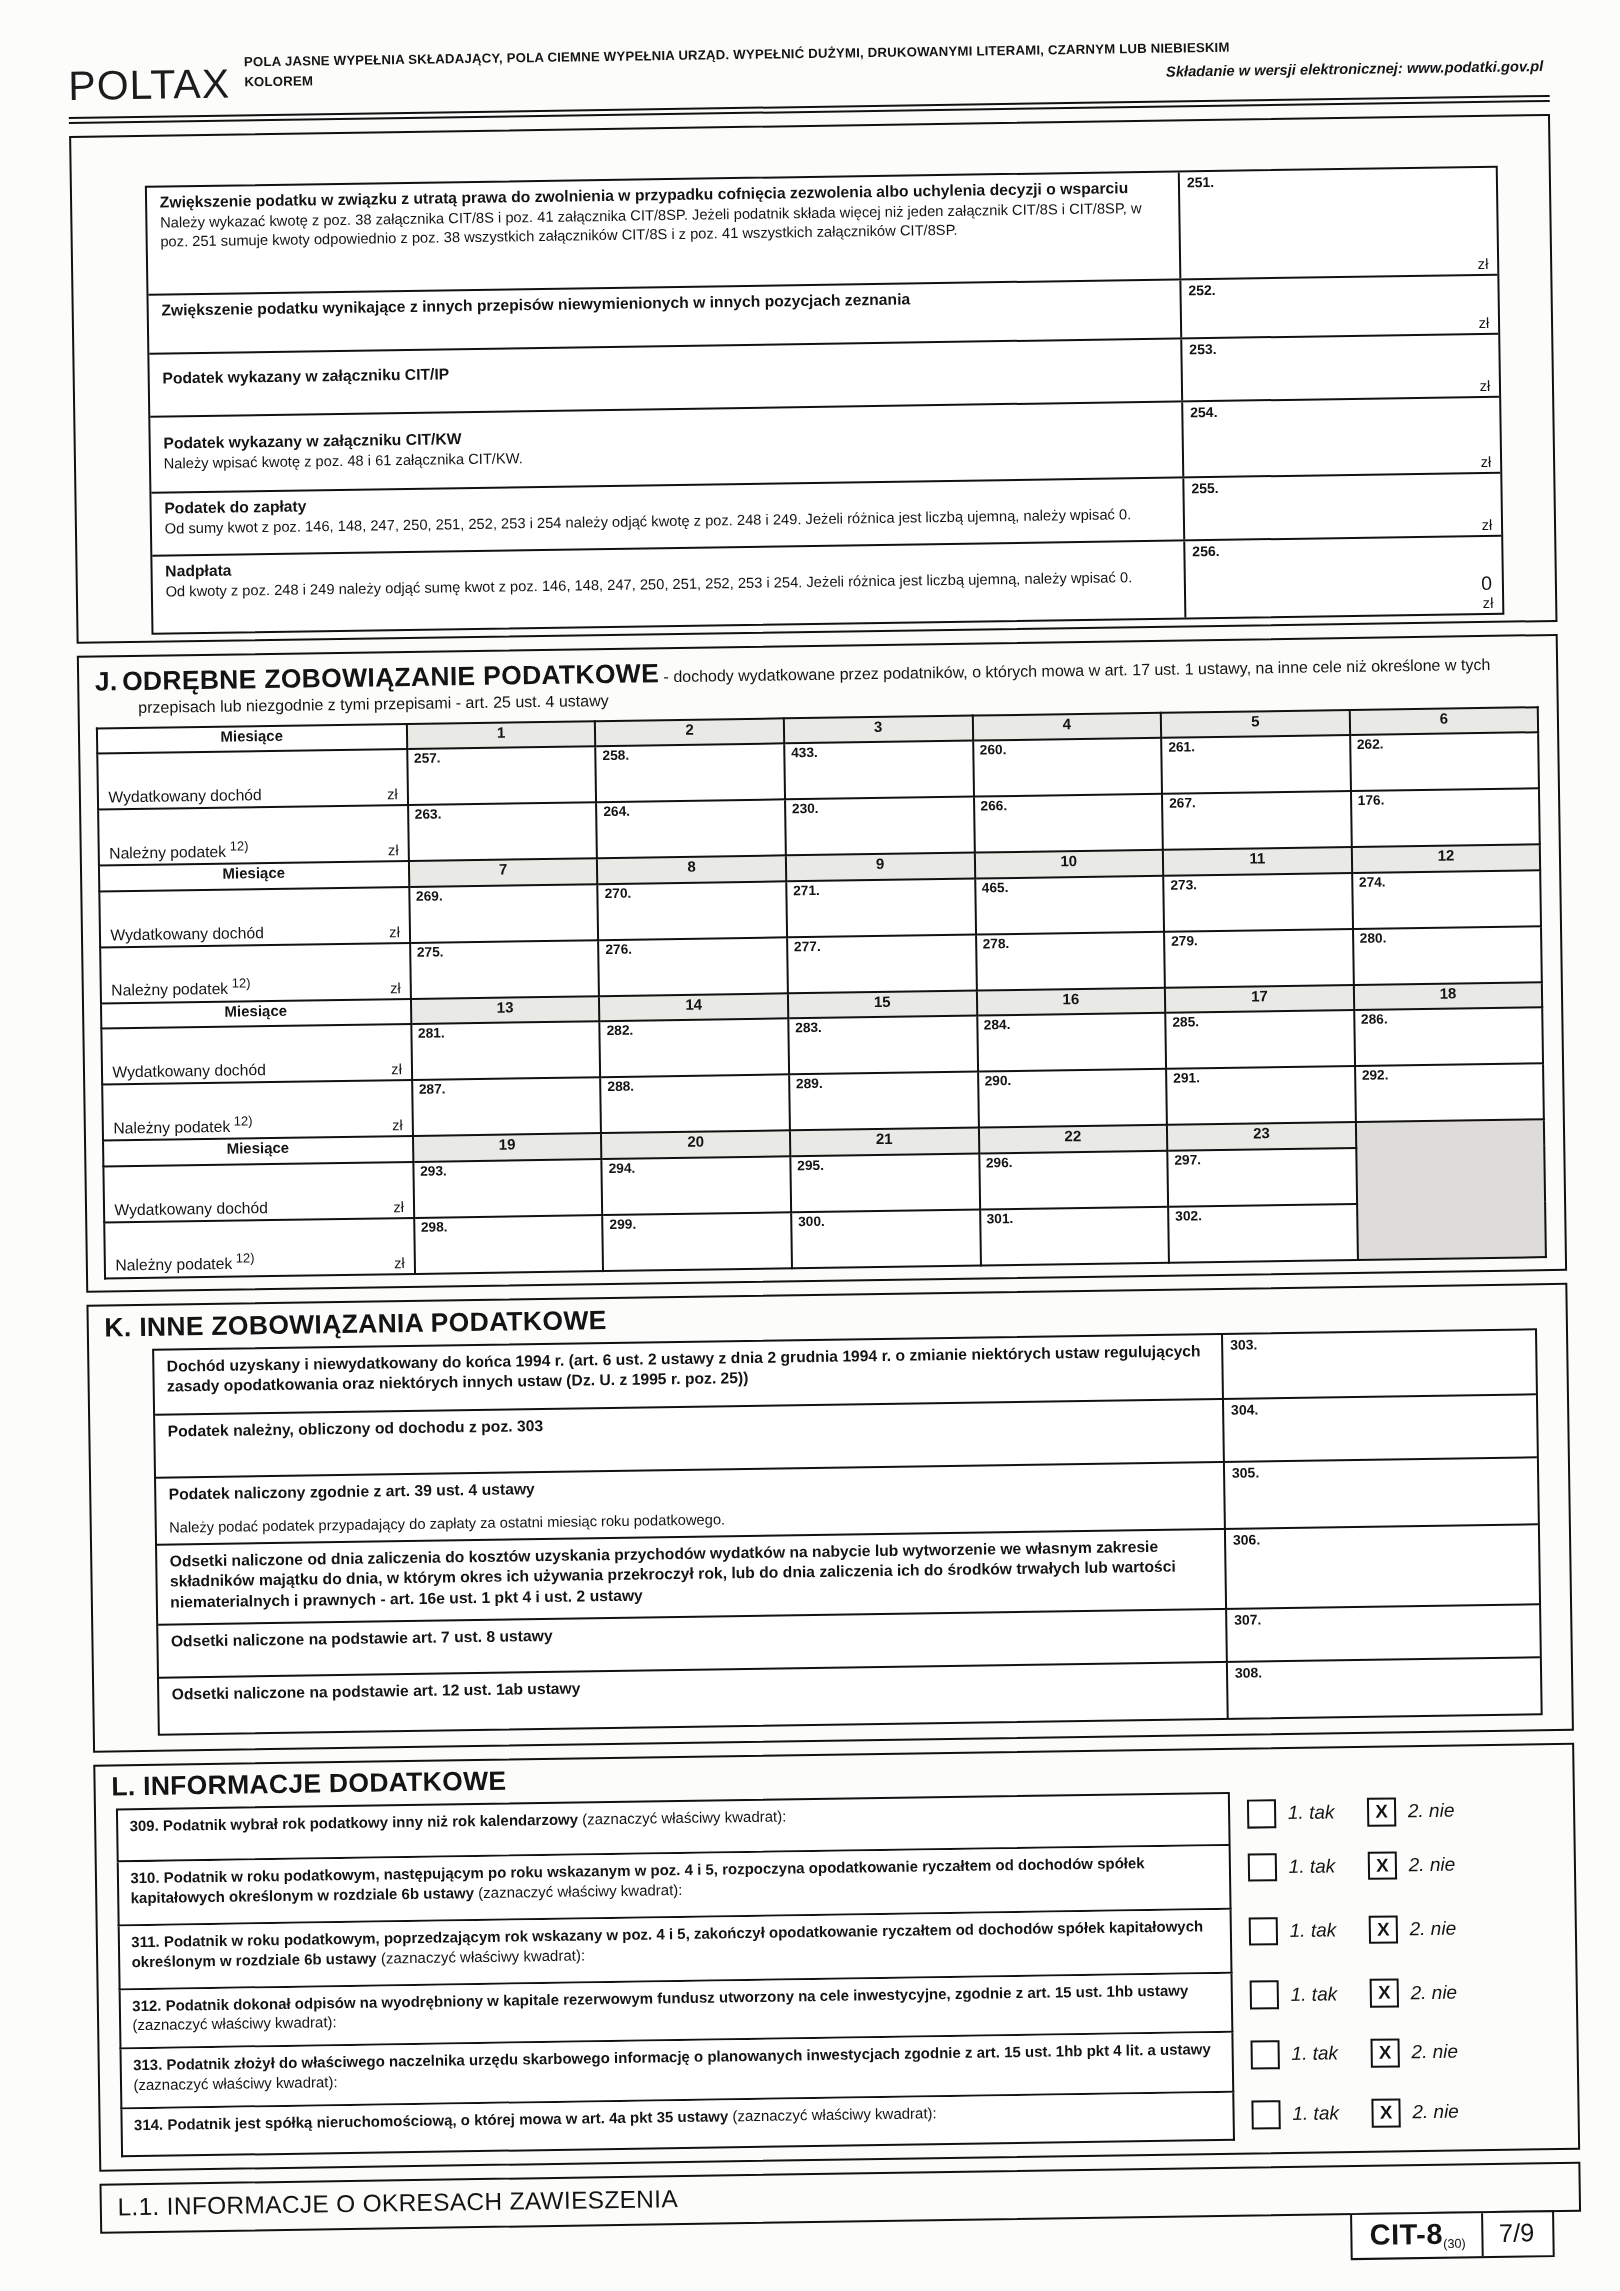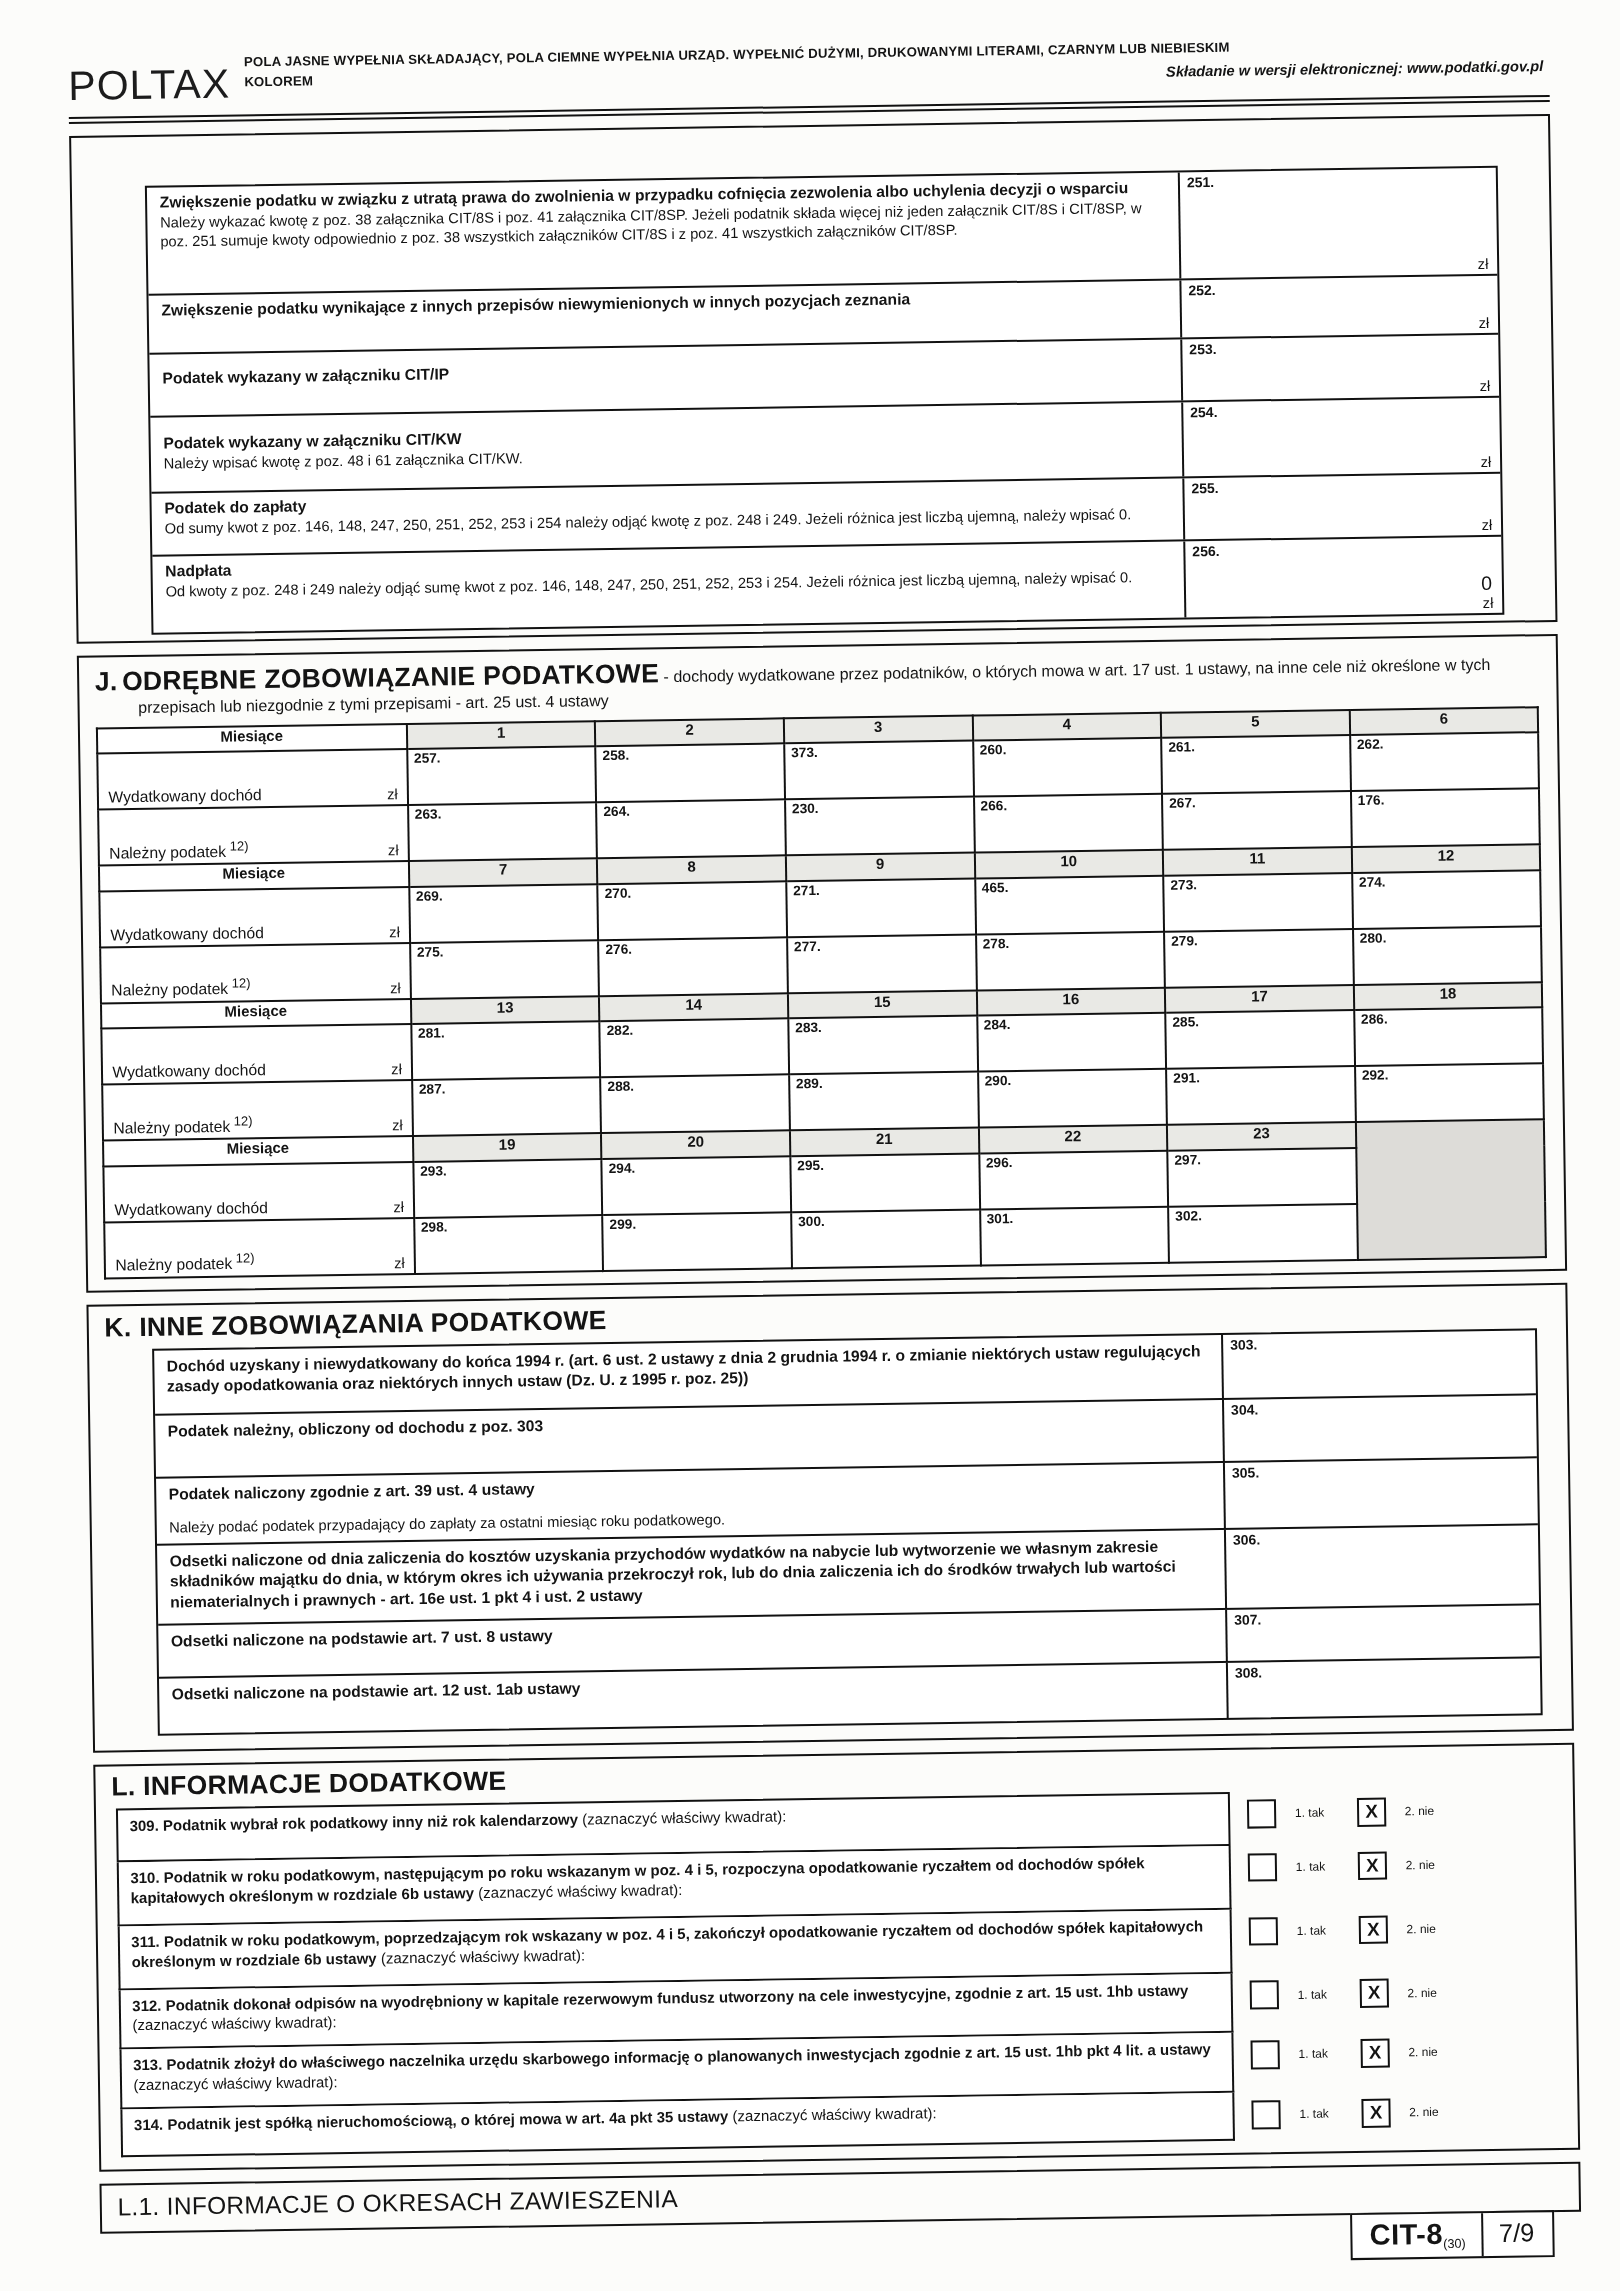--- a/index.html
+++ b/index.html
@@ -69,21 +69,21 @@
   .ltable { margin-left:3.9px; }
   .lrow { display:flex; align-items:stretch; }
   .ltext { flex:1; border:2px solid #111; border-top:none; padding:5.9px 11.8px 4.9px 11.8px; font-size:15px; line-height:1.32; background:#fff; }
   .lrow:first-child .ltext { border-top:2px solid #111; }
   .lmain { font-weight:700; }
   .lhint { font-weight:400; }
   .lchecks { width:310px; display:flex; align-items:flex-start; padding:7.8px 0 0 17.6px; gap:33px; }
   .cbgroup { display:flex; align-items:center; }
   .cb { width:24.5px; height:24.5px; border:2.2px solid #111; display:inline-flex; align-items:center; justify-content:center;
         font-size:18.6px; font-weight:700; background:#fff; line-height:1; }
-  .cblab { font-size:12px; margin-left:19px; white-space:nowrap; }
+  .cblab { font-size:19px; margin-left:12px; white-space:nowrap;font-style:italic; }
 
   
   .frame-l1 { padding:8.8px 15.7px 9.8px 15.7px; }
   .l1head { font-size:24.5px; font-weight:400; letter-spacing:0.3px; }
   .footer { display:flex; justify-content:flex-end; margin:-2px 27.4px 0 0; }
   .fwrap { display:flex; border:2.5px solid #111; background:#fff; }
   .fbox-code { padding:3.9px 15.7px 5.9px 17.6px; border-right:2px solid #111; }
   .fcode { font-size:29px; font-weight:700; letter-spacing:0.5px; }
   .fsub { font-size:12.7px; font-weight:400; vertical-align:sub; }
   .fbox-page { padding:3.9px 17.6px 5.9px 15.7px; font-size:25.5px; font-weight:400; display:flex; align-items:center; }
@@ -215,21 +215,21 @@
                   <span class="zl2">zł</span>
                 </div>
               </td>
               <td class="jcell">
                 <span class="cnum">257.</span>
               </td>
               <td class="jcell">
                 <span class="cnum">258.</span>
               </td>
               <td class="jcell">
-                <span class="cnum">373.</span>
+                <span class="cnum">433.</span>
               </td>
               <td class="jcell">
                 <span class="cnum">260.</span>
               </td>
               <td class="jcell">
                 <span class="cnum">261.</span>
               </td>
               <td class="jcell">
                 <span class="cnum">262.</span>
               </td>

